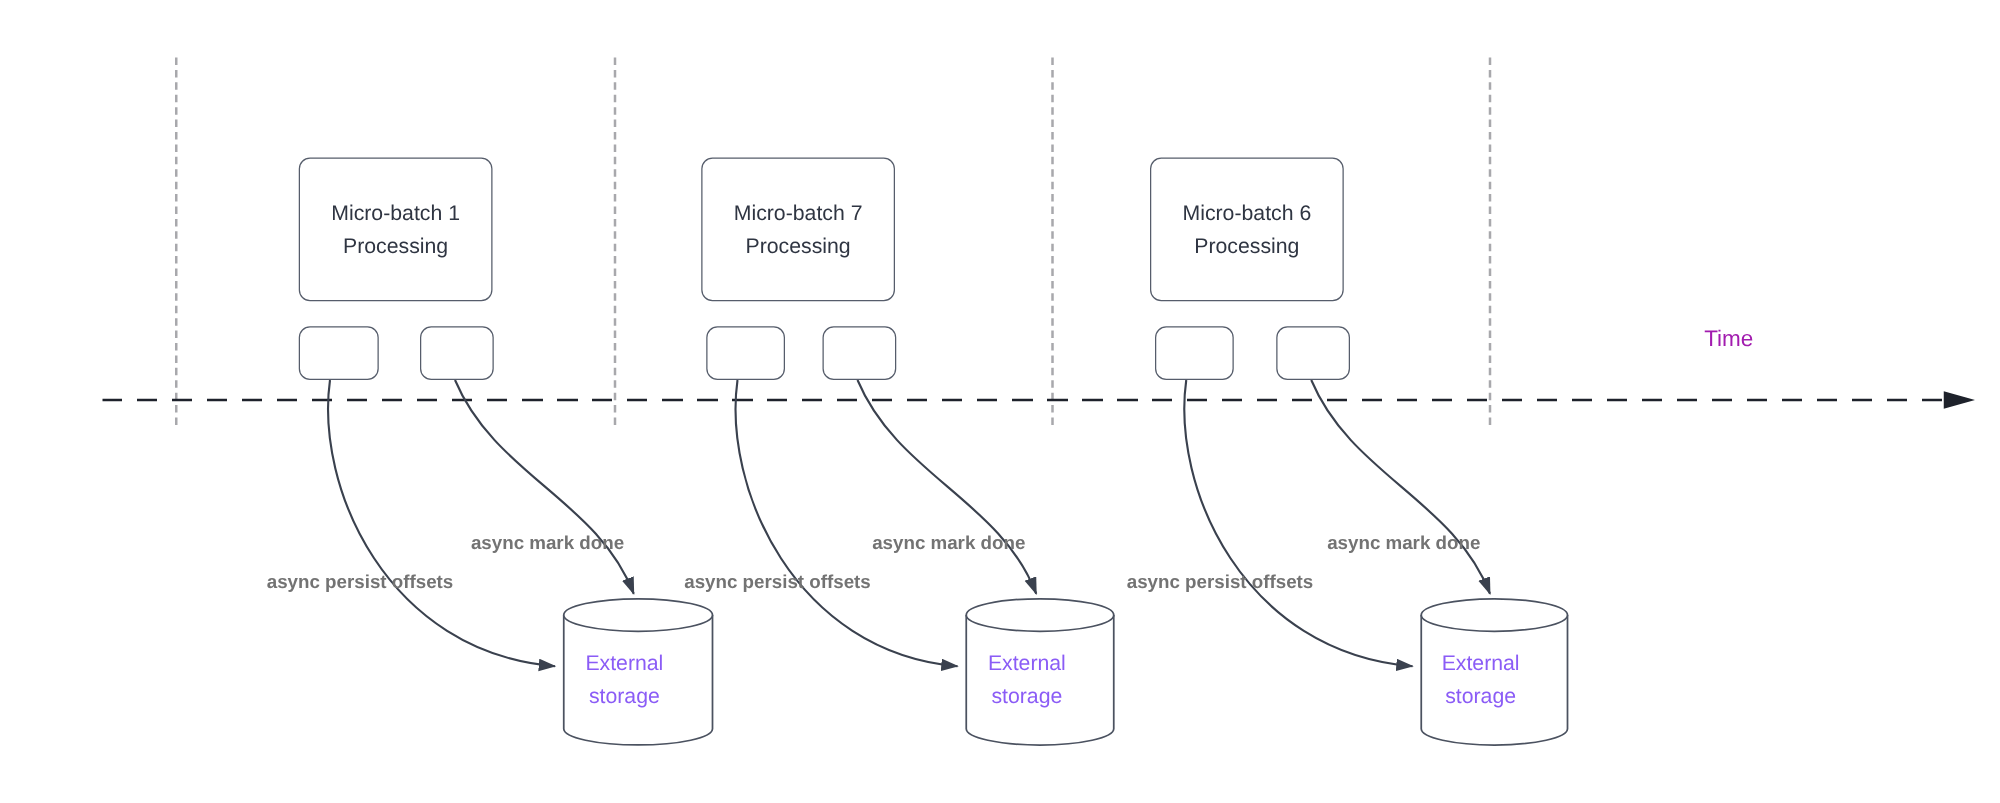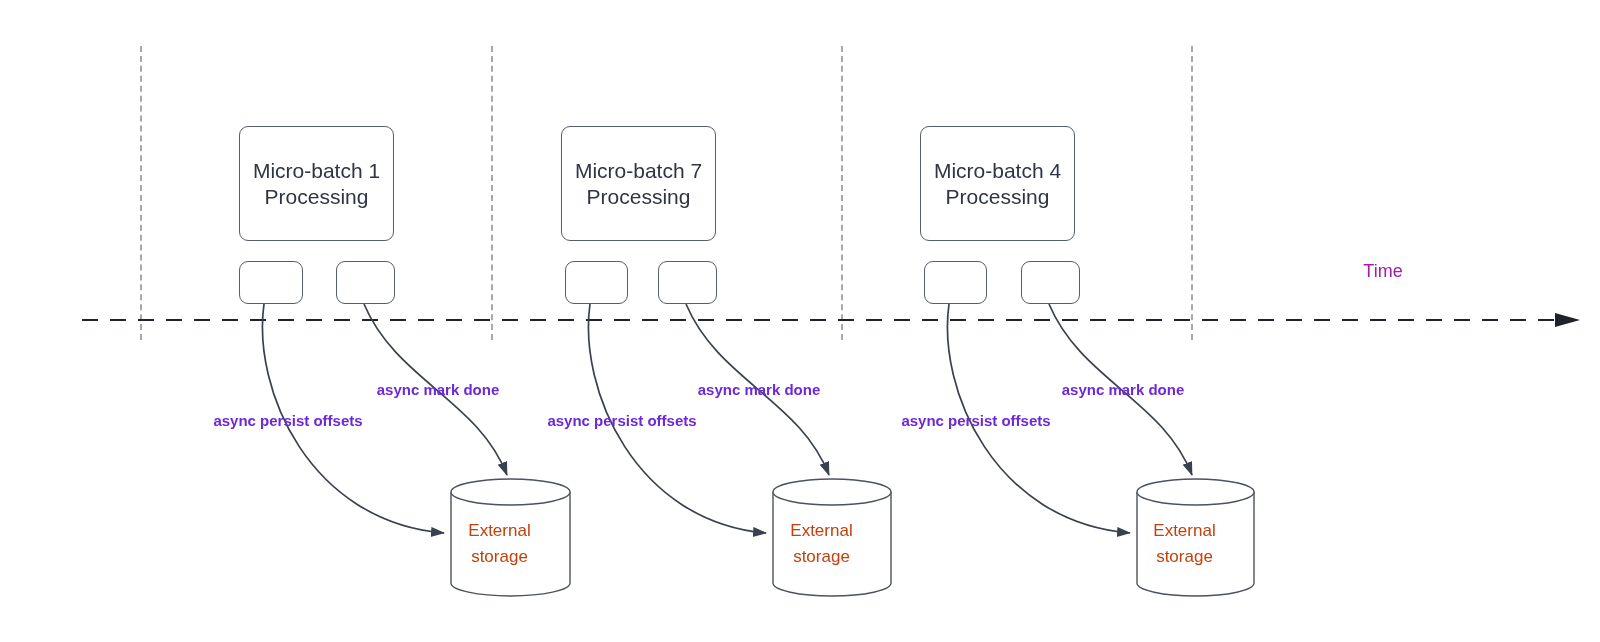--- a/index.html
+++ b/index.html
@@ -50,54 +50,55 @@
     width: 155px;
     height: 115px;
     box-sizing: border-box;
     border: 1.4px solid #565d6b;
     border-radius: 9px;
     background: #ffffff;
     display: flex;
     flex-direction: column;
     align-items: center;
     justify-content: center;
-    font-size: 21px;
+    font-size: 17px;
     line-height: 26px;
     color: #2f3542;
     text-align: center;
   }
   .task-box {
     position: absolute;
     top: 261px;
     height: 43px;
     box-sizing: border-box;
     border: 1.4px solid #565d6b;
     border-radius: 9px;
     background: #ffffff;
   }
   .annot {
     position: absolute;
     transform: translate(-50%, -50%);
     font-size: 15px;
     font-weight: bold;
-    color: #6d28d9;
+    color: #737373;
     white-space: nowrap;
+    margin-top: 46px;
   }
   .storage-text {
     position: absolute;
     top: 498px;
     width: 99px;
     height: 92px;
     display: flex;
     flex-direction: column;
     align-items: center;
     justify-content: center;
     font-size: 17px;
     line-height: 26px;
-    color: #c2410c;
+    color: #8b5cf6;
     text-align: center;
   }
   #overlay {
     position: absolute;
     left: 0; top: 0;
     width: 1600px;
     height: 642px;
   }
   #overlay path.curve {
     fill: none;
@@ -181,21 +182,21 @@
     <div class="annot" style="left:622px;top:420px">async persist offsets</div>
     <div class="annot" style="left:759px;top:389px">async mark done</div>
     <div class="storage-text" style="left:772px">
       <div>External</div>
       <div>storage</div>
     </div>
   </div>
 
   <div>
     <div class="proc-box" style="left:920px">
-      <div>Micro-batch 4</div>
+      <div>Micro-batch 6</div>
       <div>Processing</div>
     </div>
     <div class="task-box" style="left:924px;width:63px"></div>
     <div class="task-box" style="left:1021px;width:59px"></div>
     <div class="annot" style="left:976px;top:420px">async persist offsets</div>
     <div class="annot" style="left:1123px;top:389px">async mark done</div>
     <div class="storage-text" style="left:1135px">
       <div>External</div>
       <div>storage</div>
     </div>

